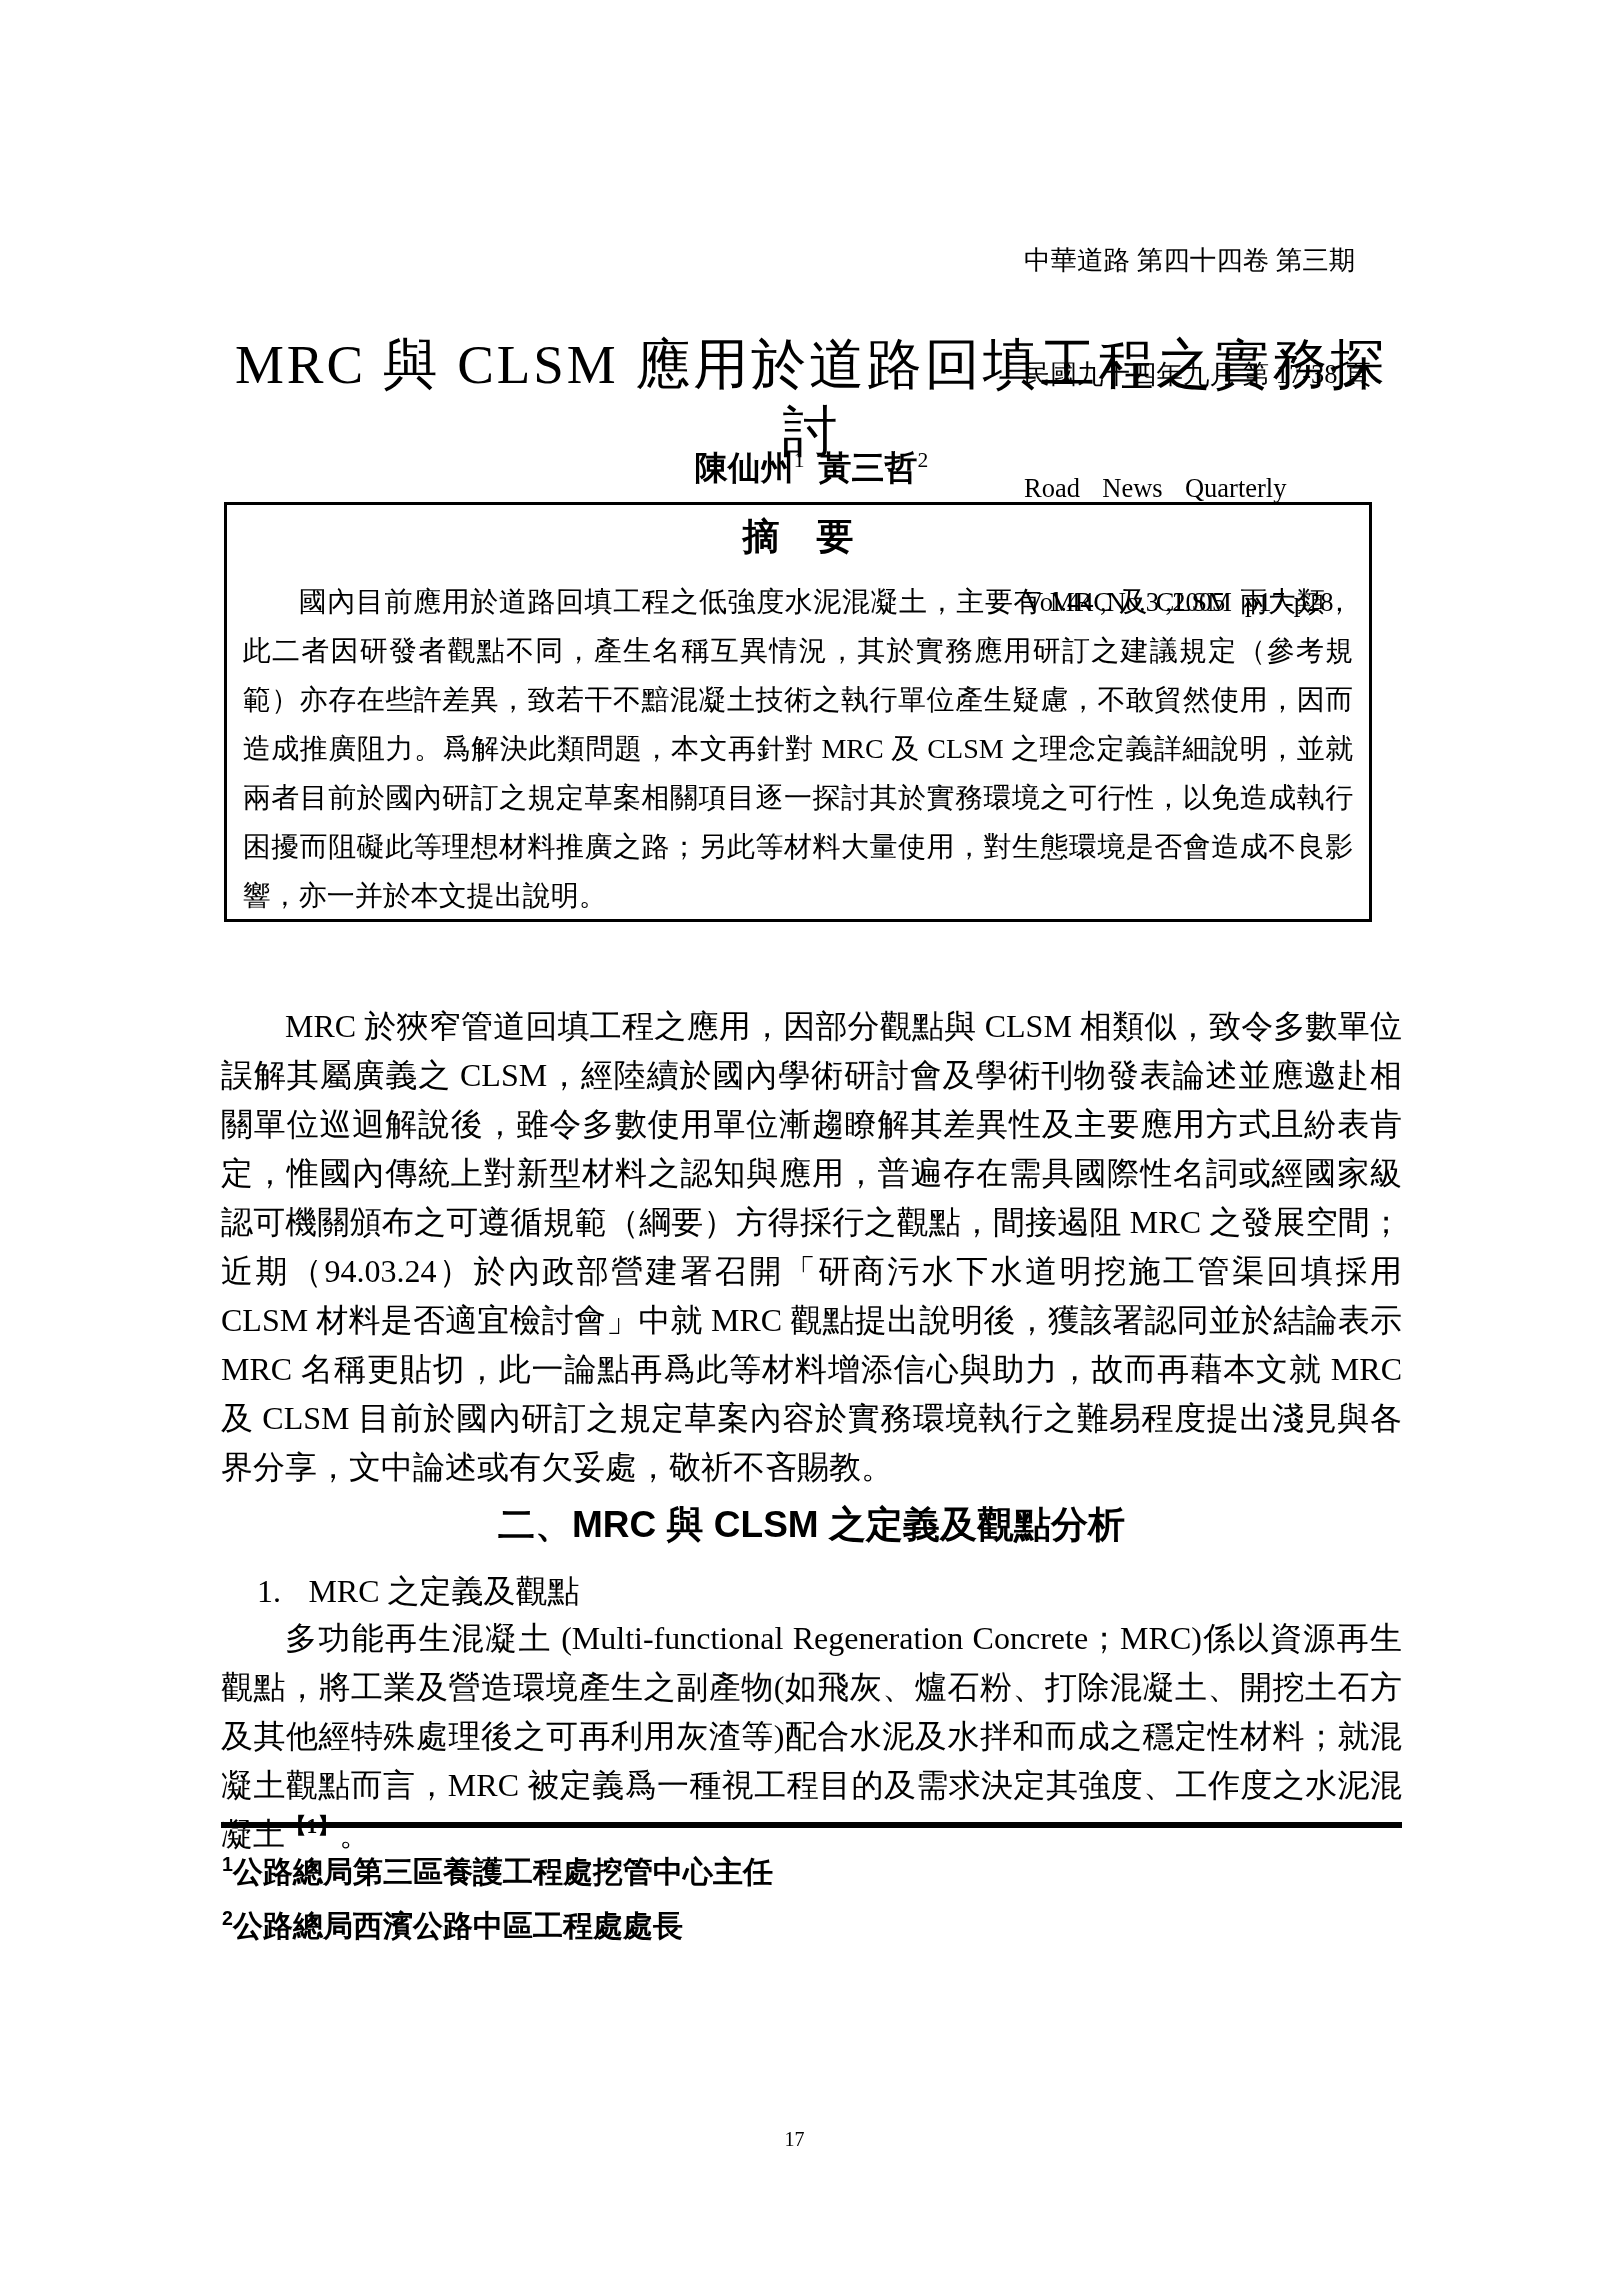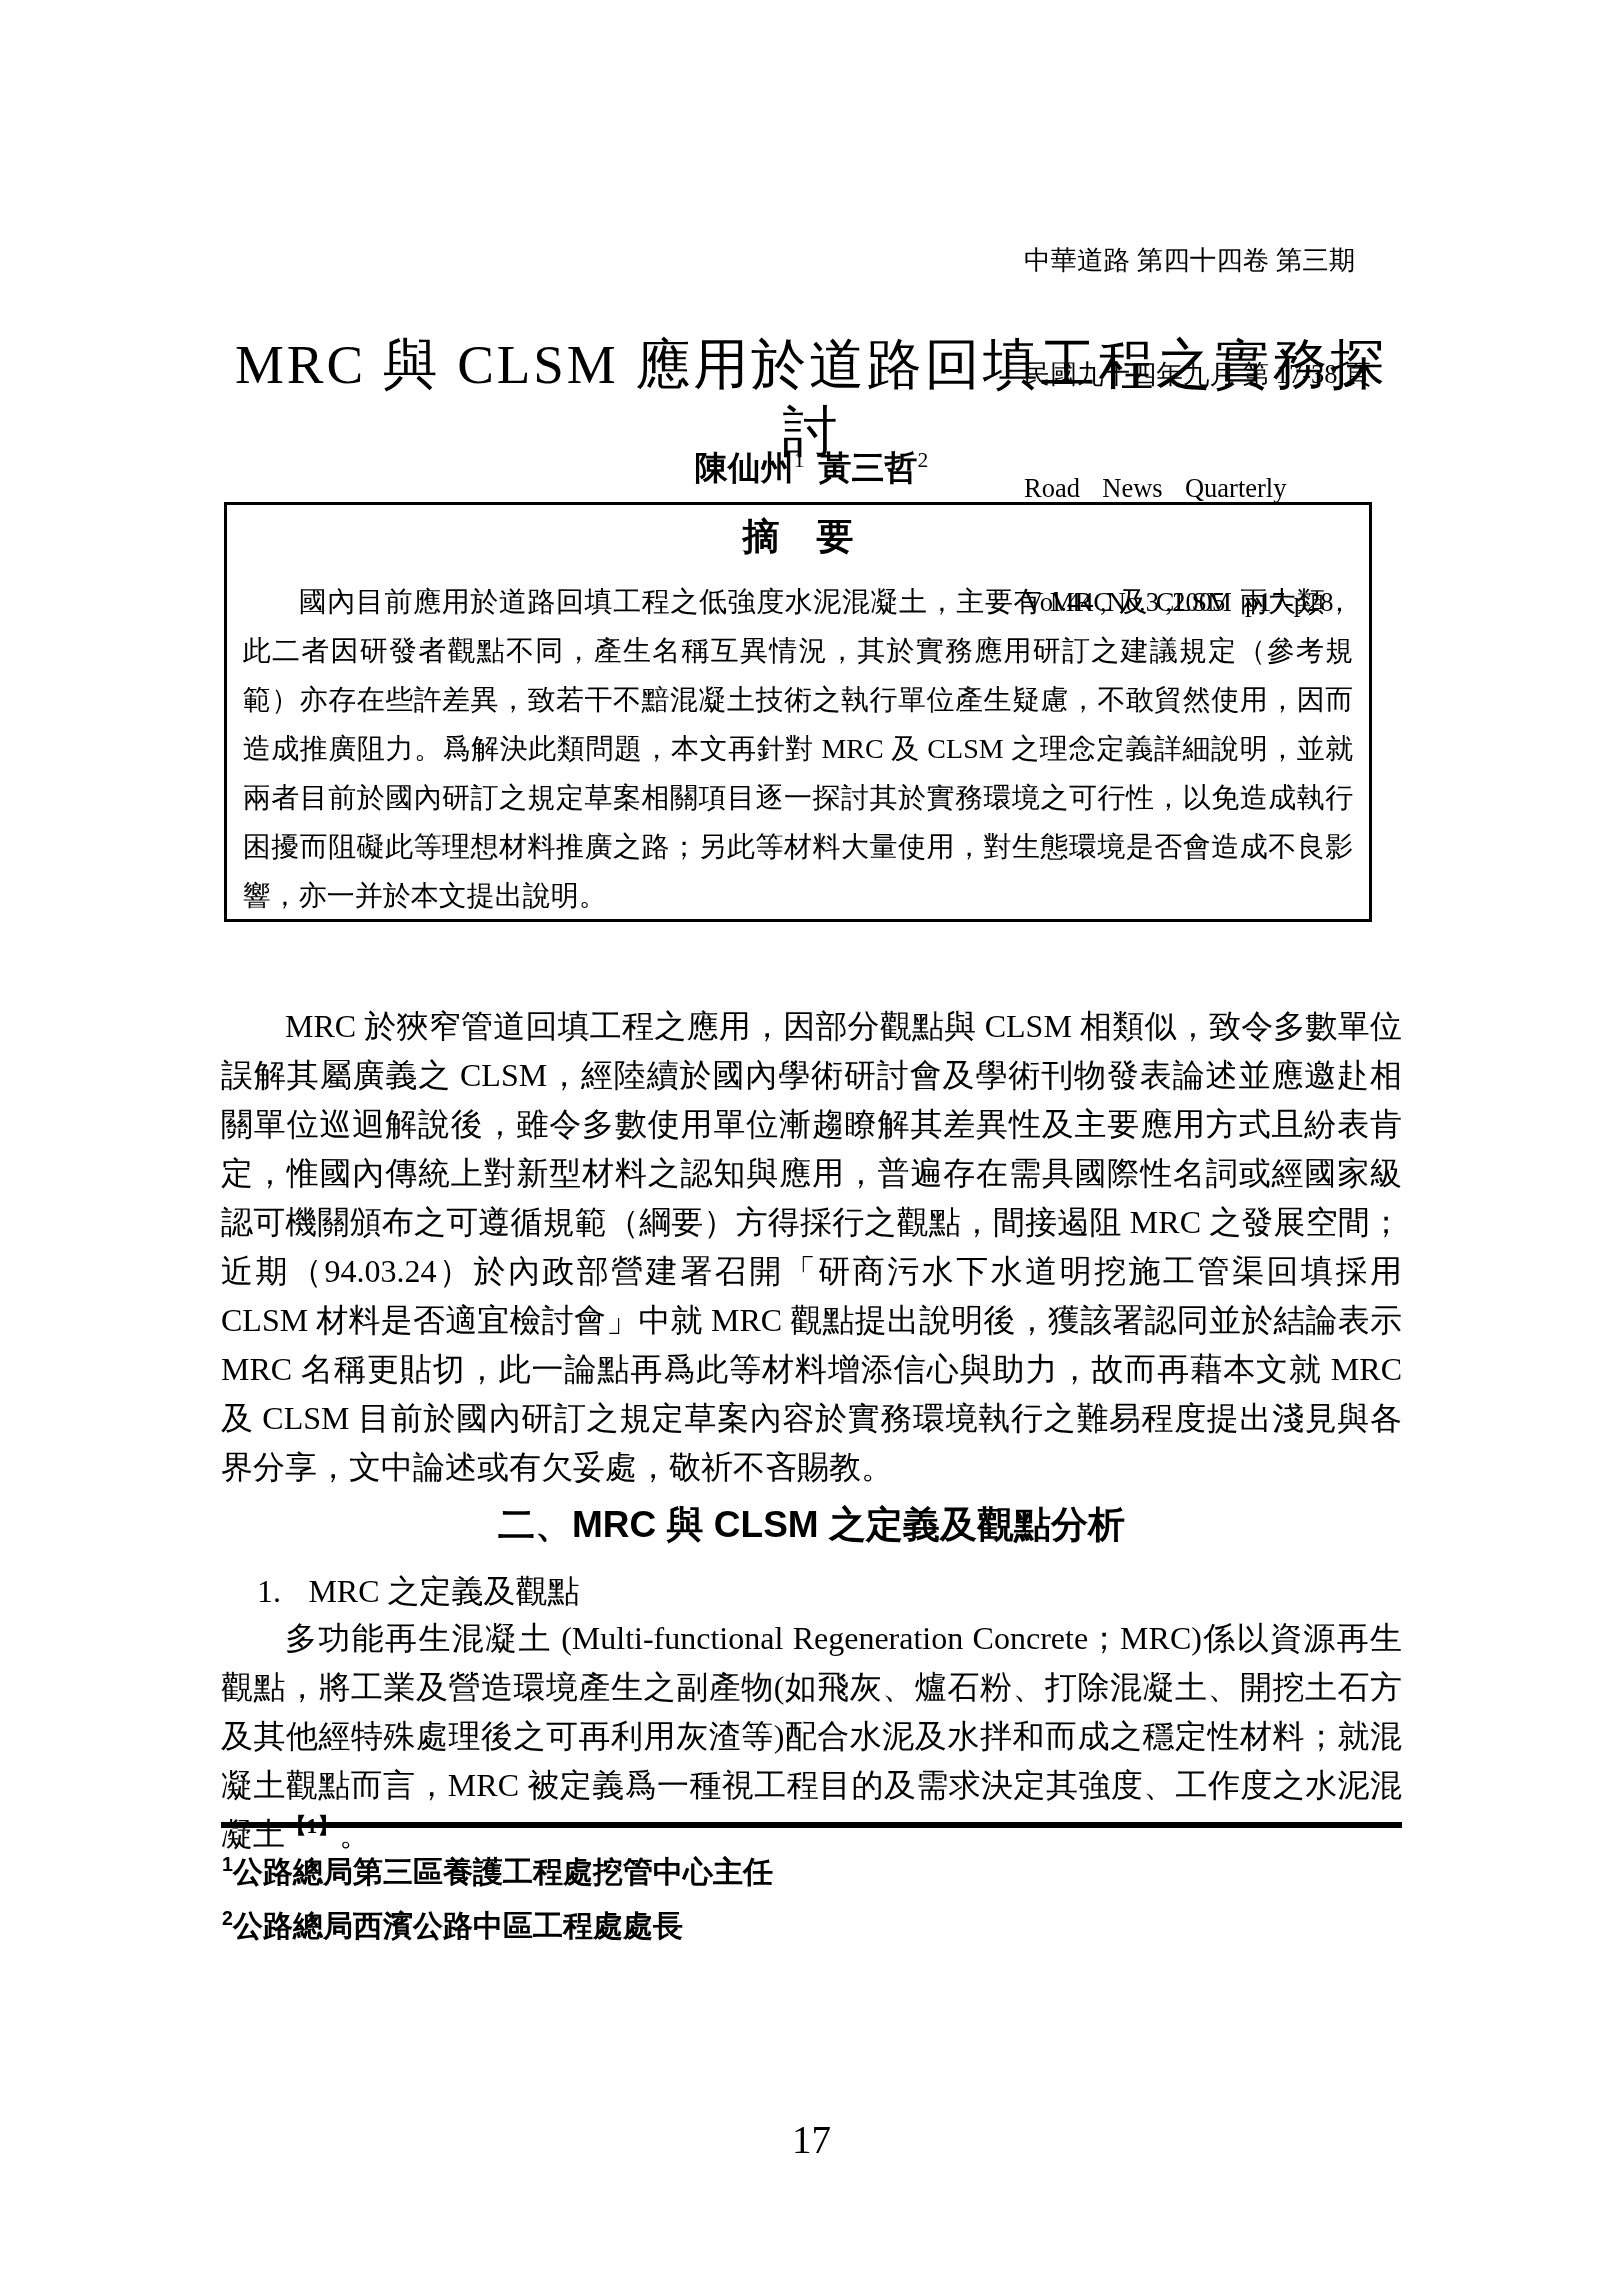--- a/index.html
+++ b/index.html
@@ -82,22 +82,22 @@
   }
   .footnotes {
     position: absolute; left: 222px; top: 1841px; width: 1181px;
     font-size: 30px; line-height: 46px; font-weight: bold;
     font-family: "Liberation Sans", "DejaVu Sans", sans-serif;
   }
   .footnotes sup { font-size: 19.6px; }
 
   
   .page-number {
-    position: absolute; left: 221px; top: 2122px; width: 1181px;
-    text-align: center; font-size: 39px; line-height: 35px;
+    position: absolute; left: 204px; top: 2122px; width: 1181px;
+    text-align: center; font-size: 20px; line-height: 35px;
   }
 </style>
 </head>
 <body>
 
 <div class="page">
 
   <div class="journal-header">
     <div>中華道路 第四十四卷 第三期</div>
     <div>民國九十四年九月 第 17-38 頁</div>

